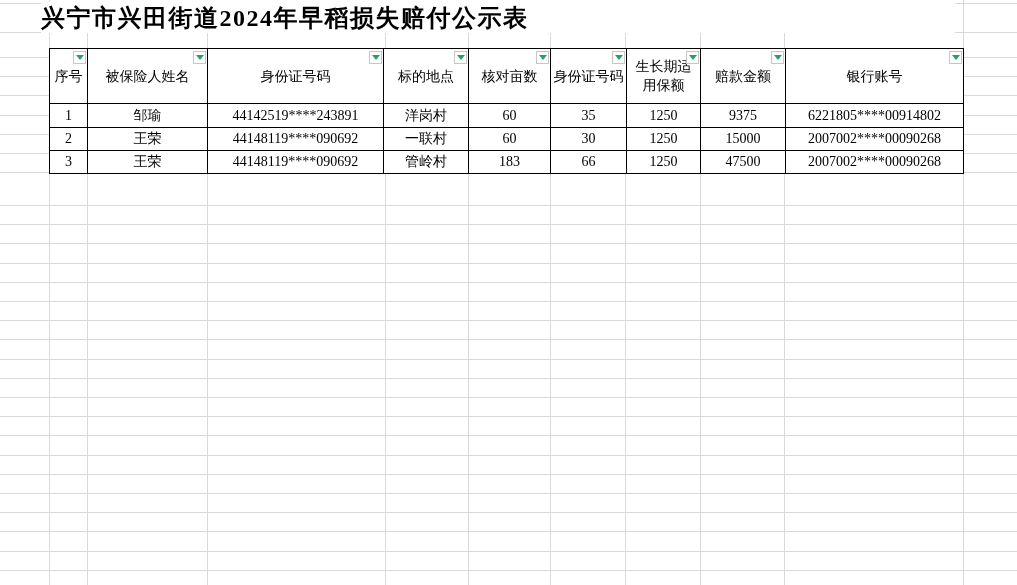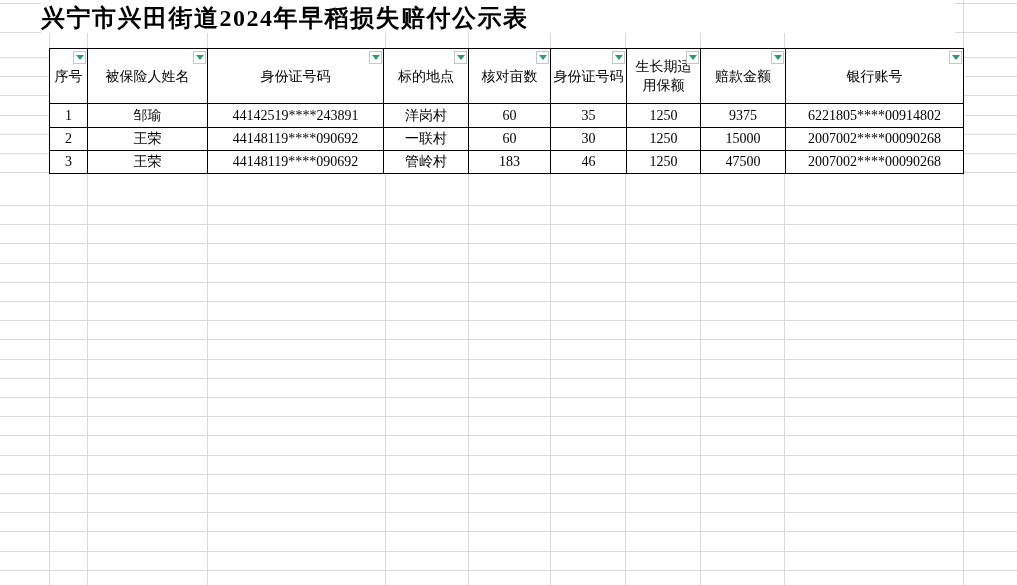--- a/index.html
+++ b/index.html
@@ -223,20 +223,20 @@
         <td>1250</td>
         <td>15000</td>
         <td>2007002****00090268</td>
       </tr>
       <tr class="r2">
         <td>3</td>
         <td>王荣</td>
         <td>44148119****090692</td>
         <td>管岭村</td>
         <td>183</td>
-        <td>46</td>
+        <td>66</td>
         <td>1250</td>
         <td>47500</td>
         <td>2007002****00090268</td>
       </tr>
     </tbody>
   </table>
 </div>
 
 </body></html>

